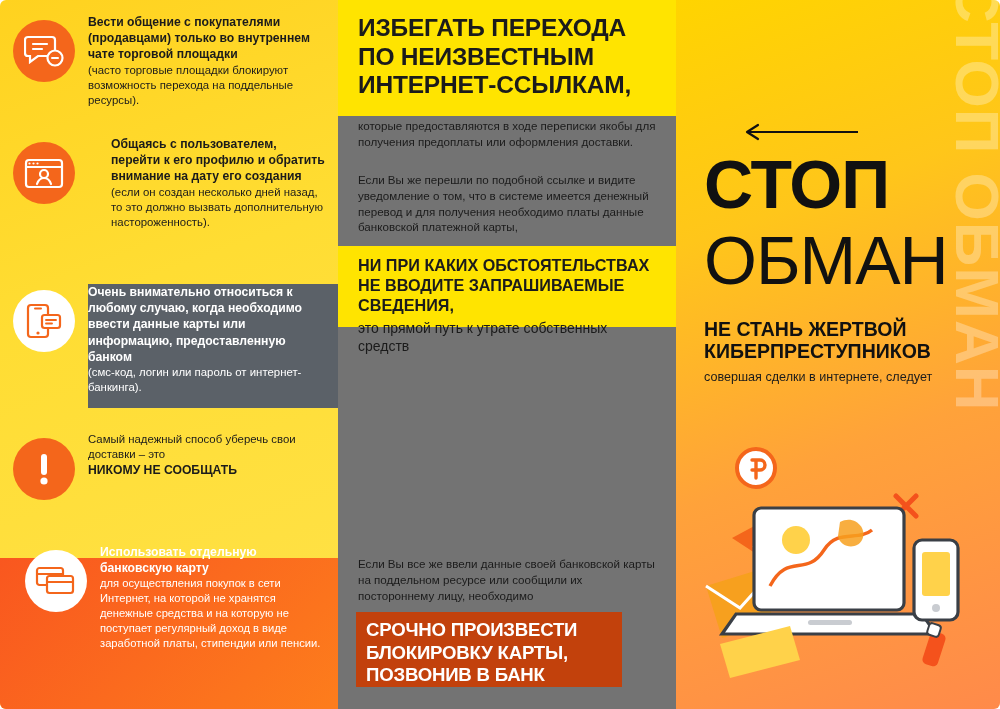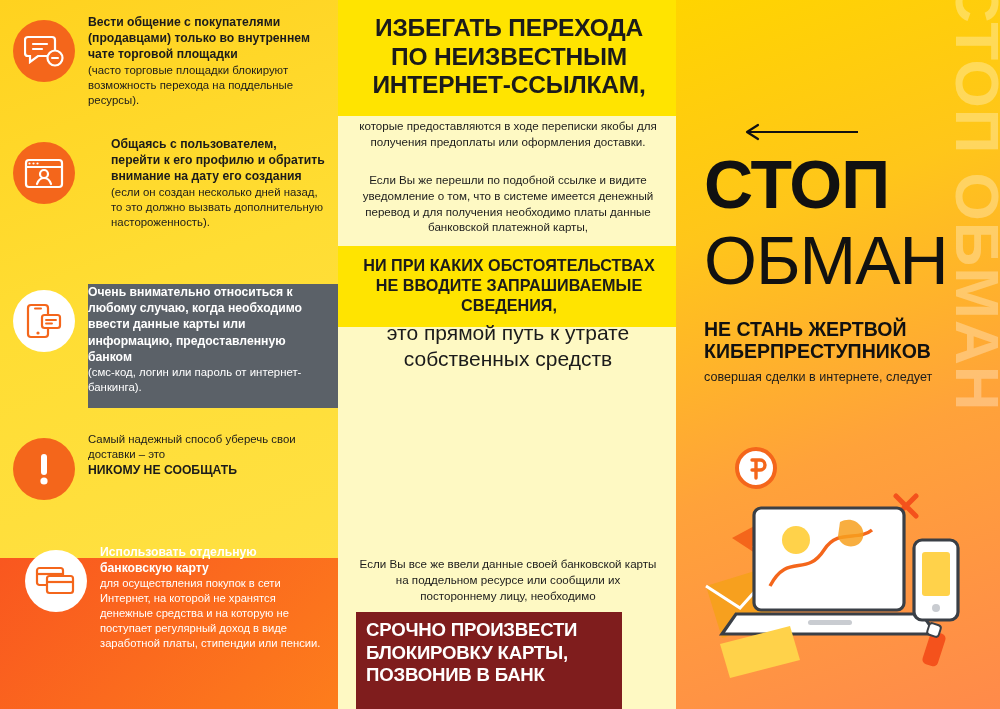--- a/index.html
+++ b/index.html
@@ -7,20 +7,21 @@
     width: 1000px; height: 709px;
     font-family: "Liberation Sans", sans-serif;
     overflow: hidden;
     background: #ffffff;
   }
   #poster {
     position: relative;
     width: 1000px; height: 709px;
     background: #ffffff;
     overflow: hidden;
+    border-radius: 6px;
   }
 
   
   .left-col {
     position: absolute;
     left: 0; top: 0;
     width: 338px; height: 709px;
   }
   
   .left-bg {
@@ -93,22 +94,21 @@
     position: relative;
   }
   .circ.orange { background: #f4661b; }
   .circ.white  { background: #ffffff; }
 
   
   .mid-col {
     position: absolute;
     left: 338px; top: 0;
     width: 338px; height: 709px;
-    background: #fef9c3;
-    text-align: center;
+    background: #737373;
   }
   .mid-head {
     position: absolute;
     left: 0; top: 0;
     width: 338px;
     background: #ffe400;
     padding: 14px 16px 16px 20px;
   }
   .mid-head .ttl {
     font-size: 24.5px;
@@ -135,35 +135,35 @@
     padding: 10px 16px 12px 20px;
   }
   .mid-band2 .ttl {
     font-size: 16.2px;
     font-weight: bold;
     line-height: 1.22;
     color: #1b1b1b;
   }
   #mp3 {
     top: 320px;
-    font-size: 21px;
+    font-size: 14px;
     line-height: 1.26;
     color: #1b1b1b;
   }
   #mp4 {
     top: 556px;
     font-size: 11.6px;
     line-height: 1.36;
   }
   .orange-band {
     position: absolute;
     left: 356px; top: 612px;
     width: 266px;
-    background: #7f1d1d;
-    padding: 7px 10px 23px 10px;
+    background: #c2410c;
+    padding: 7px 10px 0 10px;
   }
   .orange-band .ttl {
     font-size: 18.6px;
     font-weight: bold;
     line-height: 1.22;
     color: #ffffff;
     letter-spacing: -0.2px;
   }
 
   

